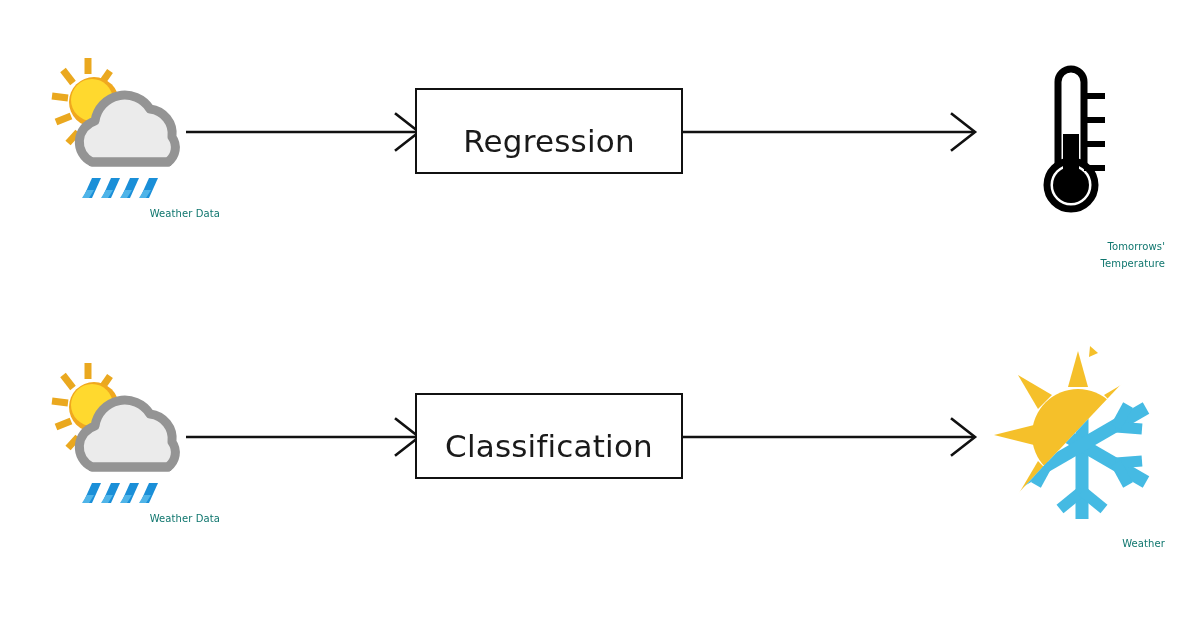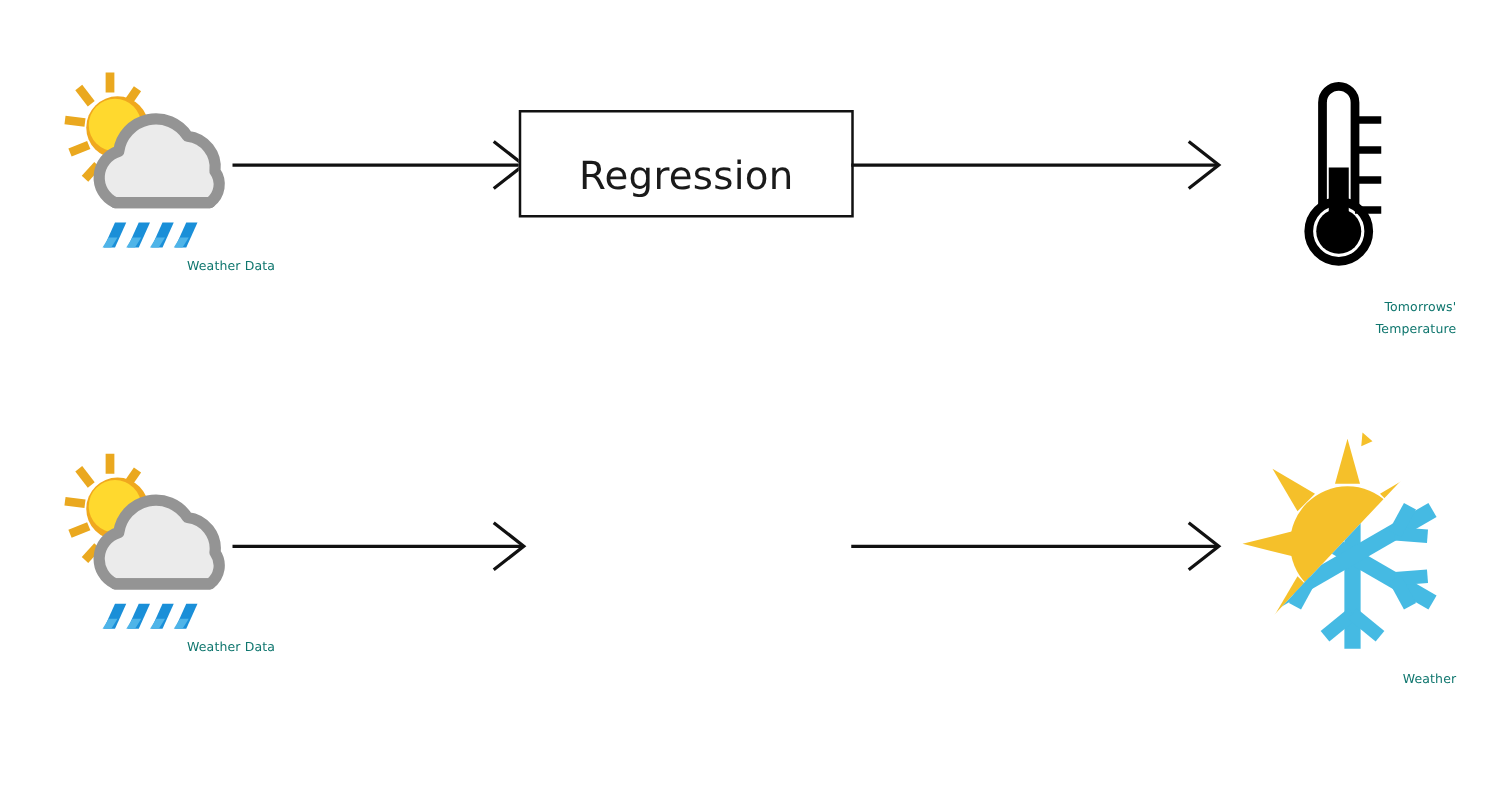--- a/index.html
+++ b/index.html
@@ -253,20 +253,23 @@
       <div class="node-caption">Weather Data</div>
     </div>
 
     <div class="connector" id="conn-in-classification">
       <svg viewBox="0 0 235 40" width="235" height="40">
         <line x1="0" y1="20" x2="232" y2="20" stroke="#111111" stroke-width="2.6"></line>
         <polyline points="210,2 233,20 210,38" fill="none" stroke="#111111" stroke-width="2.6" stroke-linecap="square"></polyline>
       </svg>
     </div>
 
+    <div class="process-box">
+      <span class="process-label">Classification</span>
+    </div>
 
     <div class="connector" id="conn-out-classification">
       <svg viewBox="0 0 300 40" width="300" height="40">
         <line x1="0" y1="20" x2="294" y2="20" stroke="#111111" stroke-width="2.6"></line>
         <polyline points="271,2 294,20 271,38" fill="none" stroke="#111111" stroke-width="2.6" stroke-linecap="square"></polyline>
       </svg>
     </div>
 
     <div class="result-block" id="result-hotcold">
       <div class="result-art" id="hotcold-art">

